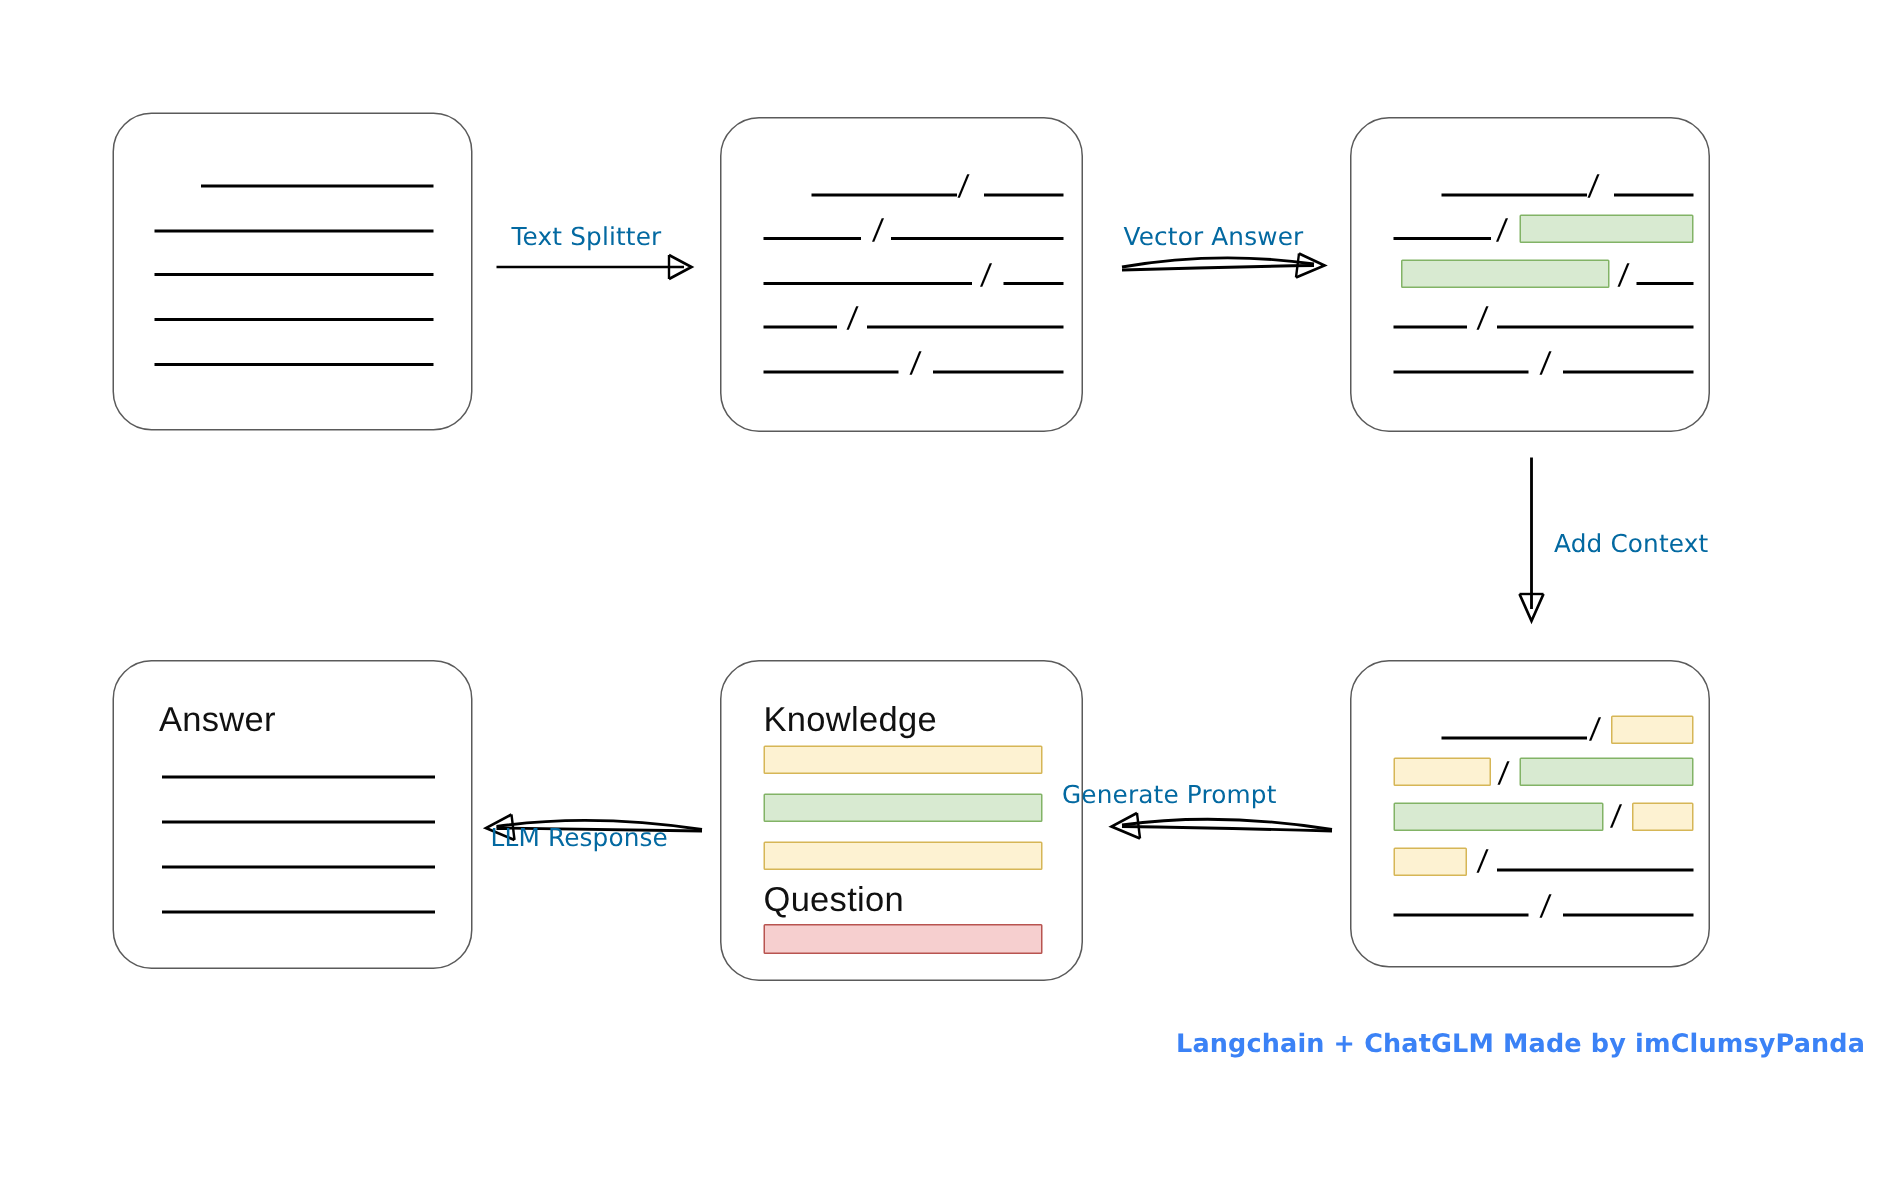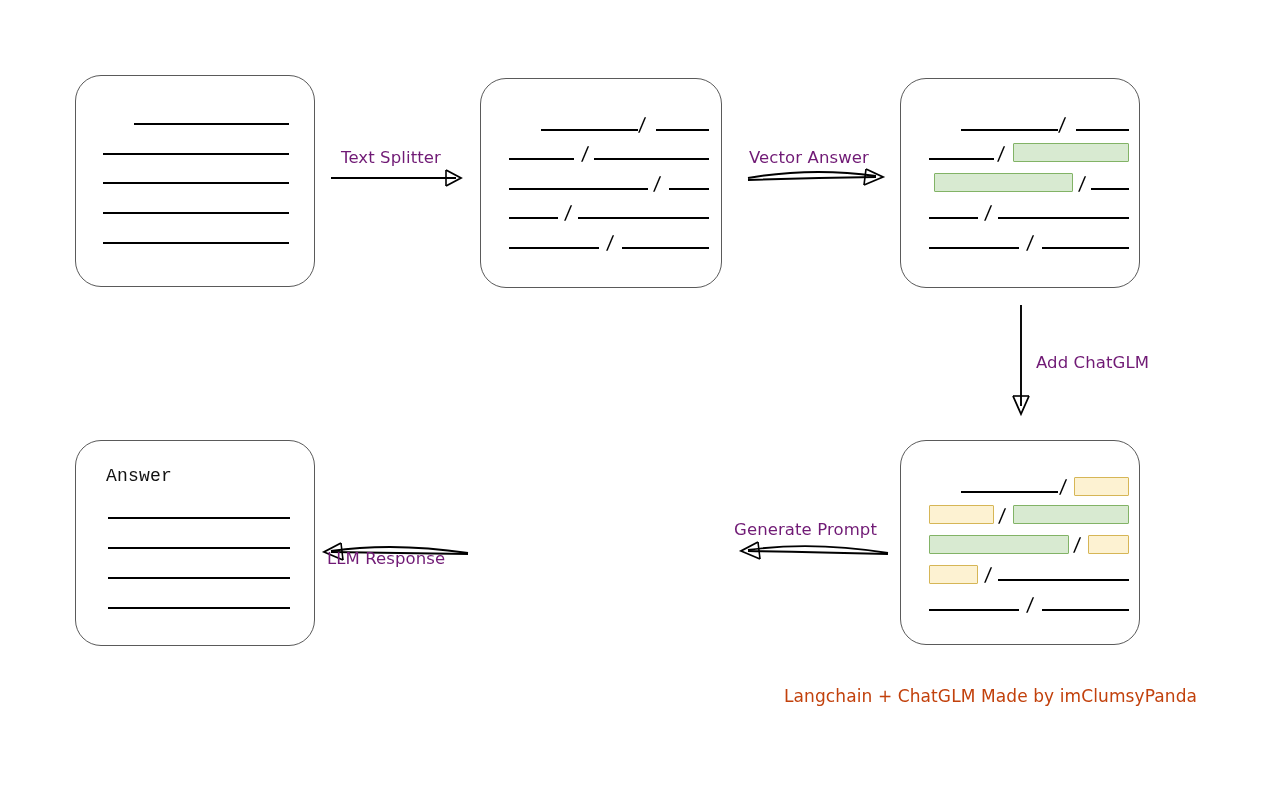--- a/index.html
+++ b/index.html
@@ -46,41 +46,42 @@
     position: absolute;
     box-sizing: border-box;
     border-radius: 1px;
   }
   .chip.green  { background: #d8ead1; border: 1.6px solid #82b366; }
   .chip.yellow { background: #fdf2d2; border: 1.6px solid #d6b656; }
   .chip.red    { background: #f6cfcf; border: 1.6px solid #b85450; }
 
   .box-label {
     position: absolute;
-    font-family: Liberation Mono, monospace;
-    font-size: 18px;
+    font-family: Liberation Sans, sans-serif;
+    font-size: 23px;
     color: #111111;
     letter-spacing: .2px;
     white-space: nowrap;
   }
   .edge-label {
     position: absolute;
     font-family: "DejaVu Sans", sans-serif;
     font-size: 16.5px;
-    color: #701a75;
+    color: #0369a1;
     white-space: nowrap;
     letter-spacing: .1px;
   }
   .footer-label {
     position: absolute;
     font-family: "DejaVu Sans", sans-serif;
     font-size: 17px;
-    color: #c2410c;
+    color: #3b82f6;
     white-space: nowrap;
     letter-spacing: .1px;
+    font-weight: bold;
   }
   svg.arrow-layer {
     position: absolute;
     left: 0; top: 0;
     width: 1262px;
     height: 792px;
     pointer-events: none;
   }
 </style>
 </head>
@@ -158,20 +159,28 @@
 
     <div class="chip yellow" style="left:28px;  top:124px; width:49px;  height:19px;"></div>
     <div class="slash" style="left:84px;  top:124px;">/</div>
     <div class="seg" style="left:97px;  top:138px; width:131px;"></div>
 
     <div class="seg" style="left:28px;  top:168px; width:90px;"></div>
     <div class="slash" style="left:126px; top:154px;">/</div>
     <div class="seg" style="left:141px; top:168px; width:87px;"></div>
   </div>
 
+  <div class="node-box" style="left:480px; top:440px; width:242px; height:214px;">
+    <div class="box-label" style="left:28px; top:25px;">Knowledge</div>
+    <div class="chip yellow" style="left:28px; top:56px;  width:186px; height:19px;"></div>
+    <div class="chip green" style="left:28px; top:88px;  width:186px; height:19px;"></div>
+    <div class="chip yellow" style="left:28px; top:120px; width:186px; height:19px;"></div>
+    <div class="box-label" style="left:28px; top:145px;">Question</div>
+    <div class="chip red" style="left:28px; top:175px; width:186px; height:20px;"></div>
+  </div>
 
   <div class="node-box" style="left:75px; top:440px; width:240px; height:206px;">
     <div class="box-label" style="left:30px; top:25px;">Answer</div>
     <div class="seg" style="left:32px; top:76px;  width:182px;"></div>
     <div class="seg" style="left:32px; top:106px; width:182px;"></div>
     <div class="seg" style="left:32px; top:136px; width:182px;"></div>
     <div class="seg" style="left:32px; top:166px; width:182px;"></div>
   </div>
 
   <svg class="arrow-layer" viewBox="0 0 1262 792">
@@ -205,19 +214,19 @@
     <g>
       <path d="M468 553 Q394 542 331 551" fill="none" stroke="#000" stroke-width="1.9"></path>
       <path d="M468 554 Q394 553 331 552" fill="none" stroke="#000" stroke-width="1.9"></path>
       <polyline points="341,543 324,552 343,560" fill="none" stroke="#000" stroke-width="1.8"></polyline>
       <line x1="341" y1="543" x2="343" y2="560" stroke="#000" stroke-width="1.6"></line>
     </g>
   </svg>
 
   <div class="edge-label" style="left:341px; top:148px;">Text Splitter</div>
   <div class="edge-label" style="left:749px; top:148px;">Vector Answer</div>
-  <div class="edge-label" style="left:1036px; top:353px;">Add ChatGLM</div>
-  <div class="edge-label" style="left:734px; top:520px;">Generate Prompt</div>
+  <div class="edge-label" style="left:1036px; top:353px;">Add Context</div>
+  <div class="edge-label" style="left:708px; top:520px;">Generate Prompt</div>
   <div class="edge-label" style="left:327px; top:525px;margin-top:24px;">LLM Response</div>
 
   <div class="footer-label" style="left:784px; top:686px;">Langchain + ChatGLM Made by imClumsyPanda</div>
 
 </div>
 
 </body></html>

